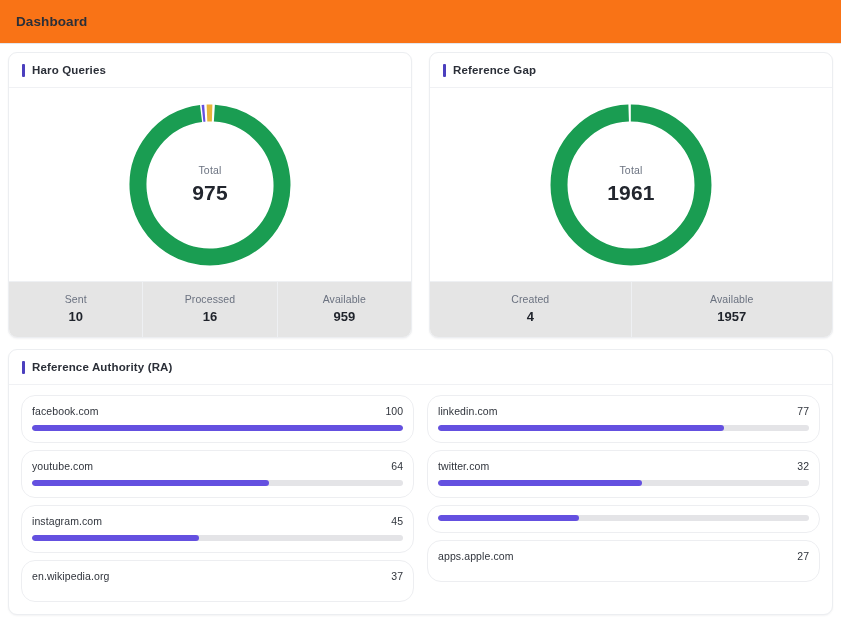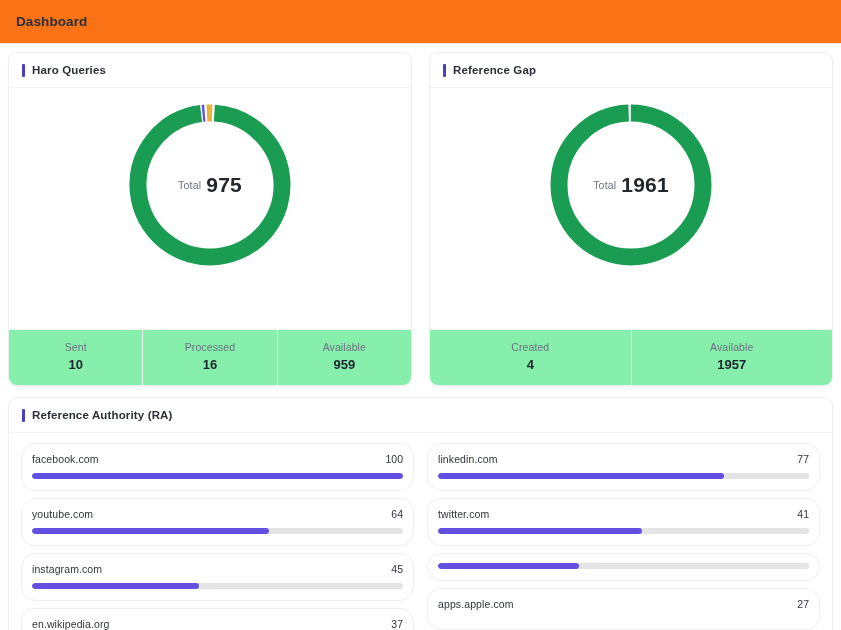--- a/index.html
+++ b/index.html
@@ -82,21 +82,21 @@
   .donut {
     position: relative;
     width: 172px;
     height: 172px;
   }
   .donut svg { display: block; width: 172px; height: 172px; transform: rotate(-90deg); }
   .donut-center {
     position: absolute;
     inset: 0;
     display: flex;
-    flex-direction: row;
+    flex-direction: column;
     align-items: center;
     justify-content: center;
     gap: 5px;
     pointer-events: none;
   }
   .donut-label {
     font-size: 10.5px;
     color: #6b7280;
     letter-spacing: .2px;
   }
@@ -104,22 +104,21 @@
     font-size: 21px;
     font-weight: 700;
     color: #22262e;
     letter-spacing: .2px;
   }
 
   
   .stats {
     display: flex;
     border-top: 1px solid #eef0f3;
-    background: #86efac;
-    margin-top: 48px;
+    background: #e5e5e5;
   }
   .stat {
     flex: 1 1 0;
     padding: 11px 6px 13px 6px;
     text-align: center;
     border-right: 1px solid #eef0f3;
   }
   .stat:last-child { border-right: none; }
   .stat-label {
     font-size: 10.5px;
@@ -303,21 +302,21 @@
               <span class="ra-domain">linkedin.com</span>
               <span class="ra-score">77</span>
             </div>
             <div class="ra-track" style="background: rgb(228, 228, 231);">
               <div class="ra-fill" style="width: 77%; background: rgb(100, 80, 224);"></div>
             </div>
           </div>
           <div class="ra-item">
             <div class="ra-item-head">
               <span class="ra-domain">twitter.com</span>
-              <span class="ra-score">41</span>
+              <span class="ra-score">32</span>
             </div>
             <div class="ra-track" style="background: rgb(228, 228, 231);">
               <div class="ra-fill" style="width: 55%; background: rgb(100, 80, 224);"></div>
             </div>
           </div>
           <div class="ra-item">
             <div class="ra-track" style="background: rgb(228, 228, 231);">
               <div class="ra-fill" style="width: 38%; background: rgb(100, 80, 224);"></div>
             </div>
           </div>

